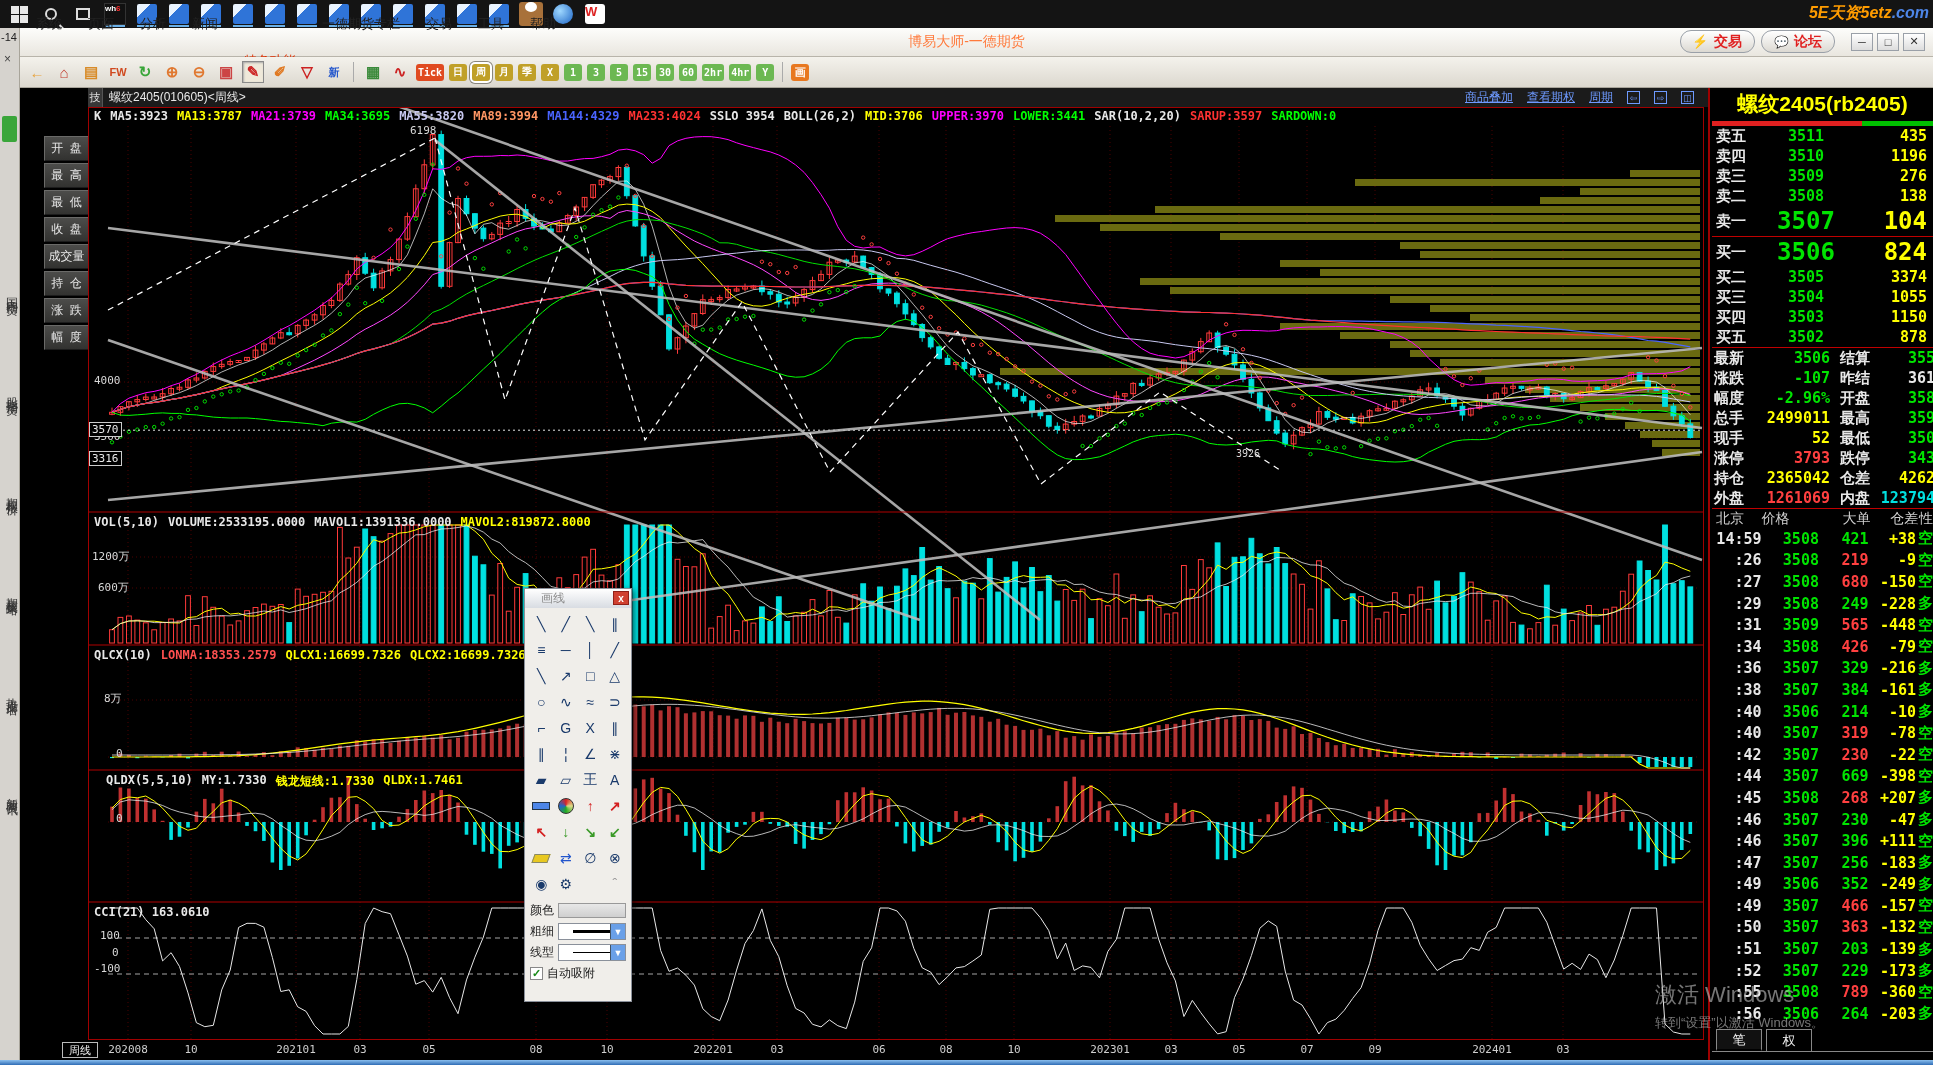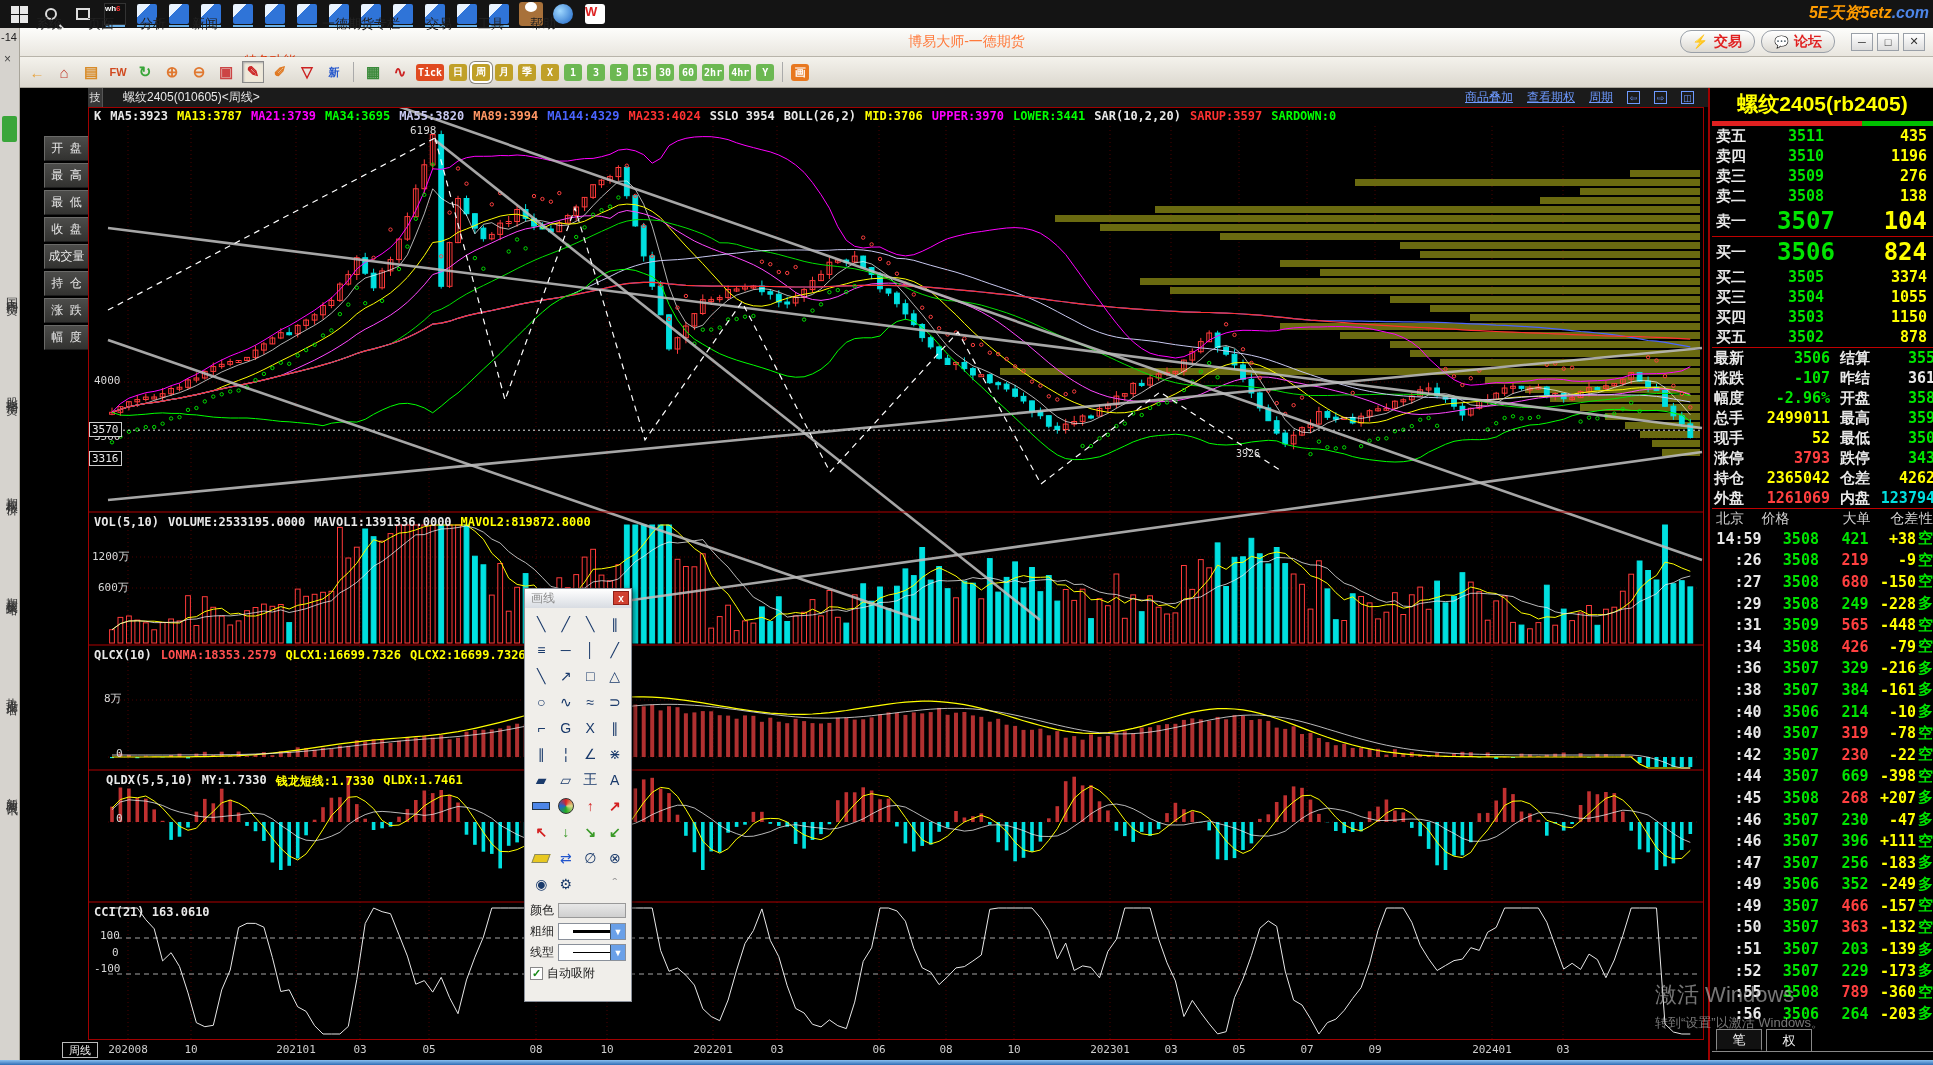--- a/index.html
+++ b/index.html
@@ -55,38 +55,38 @@
   .strip-x{position:absolute;left:4px;top:24px;font-size:12px;color:#444;}
   .strip-14{position:absolute;left:1px;top:3px;font-size:11px;color:#222;}
   .strip-green{position:absolute;left:2px;top:88px;width:15px;height:26px;background:#3aa63a;border-radius:2px;}
   .strip-lbl{position:absolute;left:3px;writing-mode:vertical-rl;font-size:12px;color:#333;letter-spacing:2px;}
 
   
   .chart-bg{position:absolute;left:20px;top:88px;width:1688px;height:972px;background:#000;}
   .side-btn{position:absolute;width:45px;height:25px;background:linear-gradient(#4c4c4a,#323230);border:1px solid;border-color:#6a6a68 #1c1c1c #1c1c1c #6a6a68;color:#e8e8e8;font-size:12px;display:flex;align-items:center;justify-content:center;white-space:pre;}
   .tab-row{position:absolute;left:88px;top:88px;width:1620px;height:19px;background:#1b1b1b;display:flex;align-items:center;}
   .tab-side{width:15px;height:19px;background:#383838;color:#ddd;font-size:11px;display:flex;align-items:center;justify-content:center;border-right:1px solid #555;}
-  .tab-text{color:#e8e8e8;font-size:12px;margin-left:20px;}
+  .tab-text{color:#e8e8e8;font-size:12px;margin-left:6px;}
   .tab-links{position:absolute;right:14px;display:flex;gap:14px;align-items:center;}
   .tab-link{color:#6e9aff;font-size:12px;text-decoration:underline;}
   .tab-mini{width:13px;height:13px;border:1px solid #6e9aff;color:#6e9aff;font-size:9px;display:flex;align-items:center;justify-content:center;}
   .plot-frame{position:absolute;left:88px;top:107px;width:1616px;height:933px;border:1px solid #a00000;pointer-events:none;}
   .vline-red{position:absolute;left:1708px;top:88px;width:2px;height:972px;background:#a00000;}
   .ind-row{position:absolute;left:94px;top:109px;display:flex;gap:9px;font-size:12px;font-weight:bold;white-space:nowrap;font-family:"DejaVu Sans Mono",monospace;}
   .pane-lbl{position:absolute;display:flex;gap:9px;font-size:12px;font-weight:bold;white-space:nowrap;font-family:"DejaVu Sans Mono",monospace;}
   .ax-lbl{position:absolute;color:#d8d8d8;font-size:11px;font-family:"DejaVu Sans Mono",monospace;}
   .price-tag{position:absolute;border:1px solid #cccccc;background:#000;color:#e8e8e8;font-size:11px;padding:0 2px;font-family:"DejaVu Sans Mono",monospace;}
   .xaxis{position:absolute;left:20px;top:1041px;width:1688px;height:19px;background:#000;}
   .xaxis .date{position:absolute;top:2px;width:48px;text-align:center;color:#cfcfcf;font-size:11px;font-family:"DejaVu Sans Mono",monospace;}
   .period-box{position:absolute;left:42px;top:1px;width:36px;height:16px;border:1px solid #bbb;color:#eee;font-size:11px;text-align:center;line-height:14px;}
   .bluebar{position:absolute;left:0;top:1060px;width:1933px;height:5px;background:linear-gradient(#8cc0ef,#2f6cb5);}
 
   
   .palette{position:absolute;left:524px;top:588px;width:108px;height:414px;background:#f0eeea;border:1px solid #8a909a;box-shadow:2px 2px 6px rgba(0,0,0,.6);z-index:40;}
-  .pal-title{height:19px;background:linear-gradient(#ffffff,#d8dce2);display:flex;align-items:center;padding-left:6px;color:#8a8a8a;font-size:12px;position:relative;}
+  .pal-title{height:19px;background:linear-gradient(#ffffff,#d8dce2);display:flex;align-items:center;padding-left:16px;color:#8a8a8a;font-size:12px;position:relative;}
   .pal-x{position:absolute;right:2px;top:2px;width:16px;height:14px;background:#d04030;color:#fff;font-size:10px;font-weight:bold;display:flex;align-items:center;justify-content:center;border:1px solid #902018;}
   .pal-grid{display:grid;grid-template-columns:repeat(4,1fr);padding:3px 4px;}
   .pal-cell{height:26px;display:flex;align-items:center;justify-content:center;font-size:14px;color:#1a3a6b;}
   .pal-cell.pr{color:#d42020;font-weight:bold;} .pal-cell.pg{color:#3a9a28;font-weight:bold;}
   .pal-cell.pm{color:#2255cc;} .pal-cell.pgray{color:#999;} 
   .pal-ruler{width:18px;height:8px;background:#4d86e8;border:1px solid #234;}
   .pal-wheel{width:16px;height:16px;border-radius:50%;background:conic-gradient(#d22,#dd8,#2a2,#26c,#d22);border:1px solid #333;}
   .pal-eraser{width:16px;height:9px;background:#e8c820;border:1px solid #886;transform:skewX(-20deg);}
   .pal-row{display:flex;align-items:center;gap:4px;padding:2px 5px;font-size:12px;color:#222;}
   .pal-swatch{flex:1;height:15px;background:linear-gradient(#e8e8e8,#cfcfcf);border:1px solid #999;}

